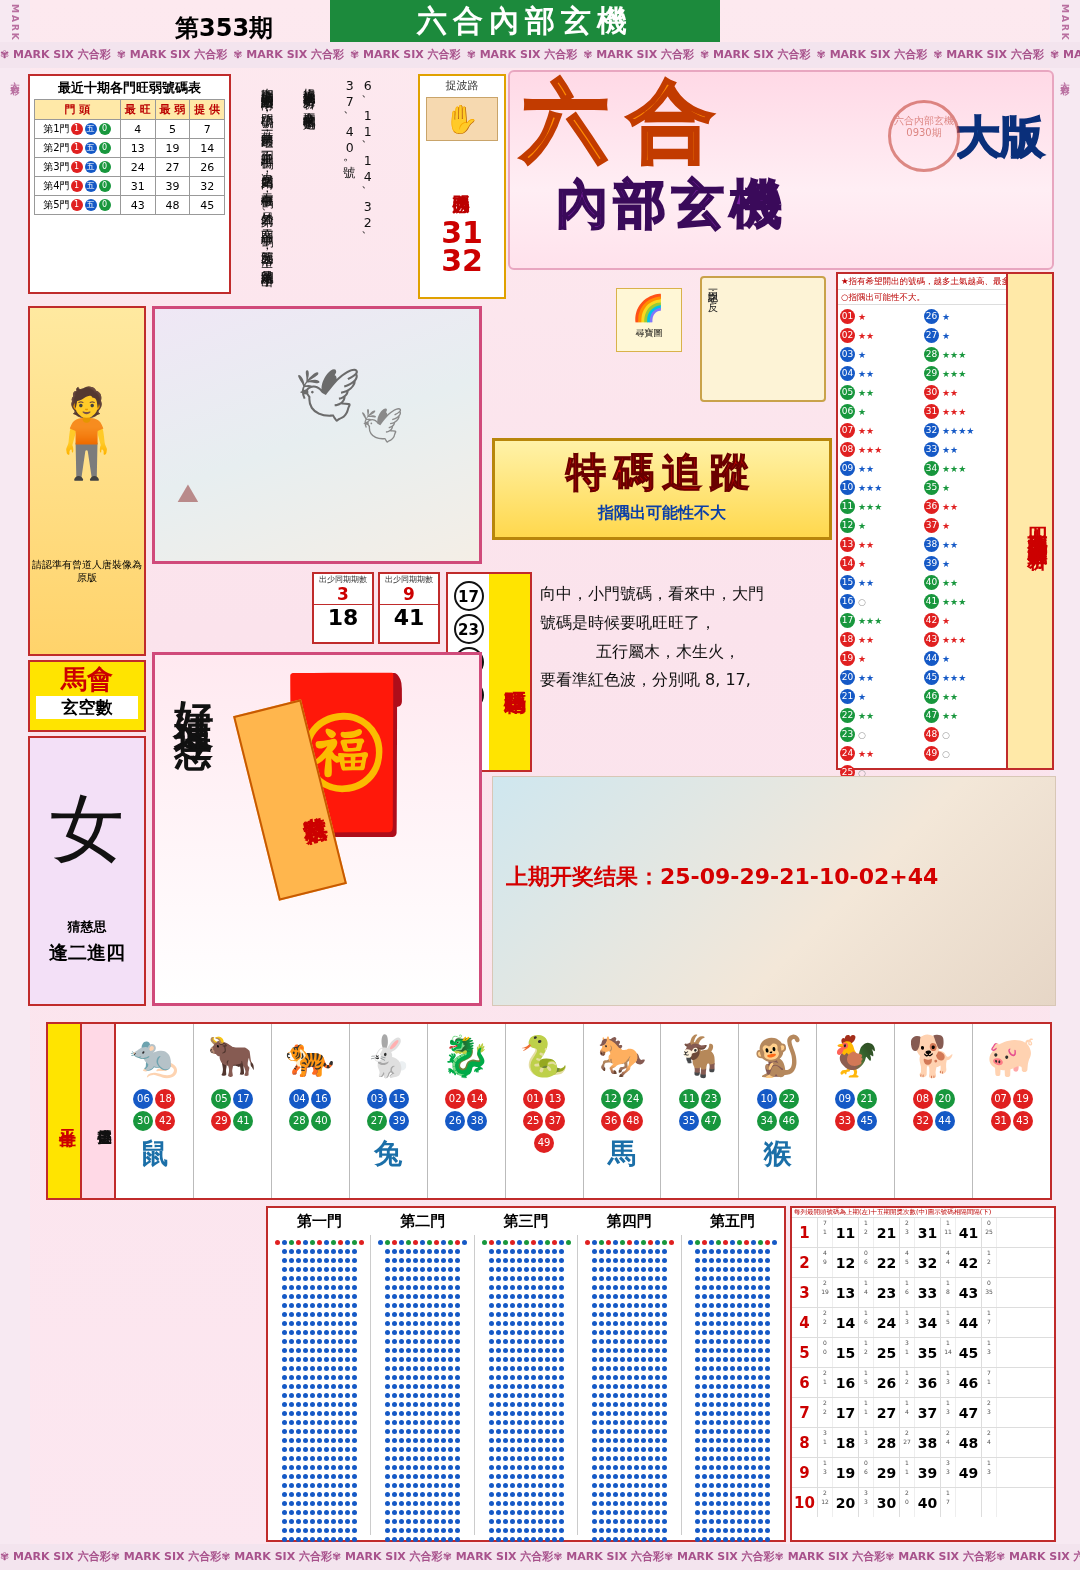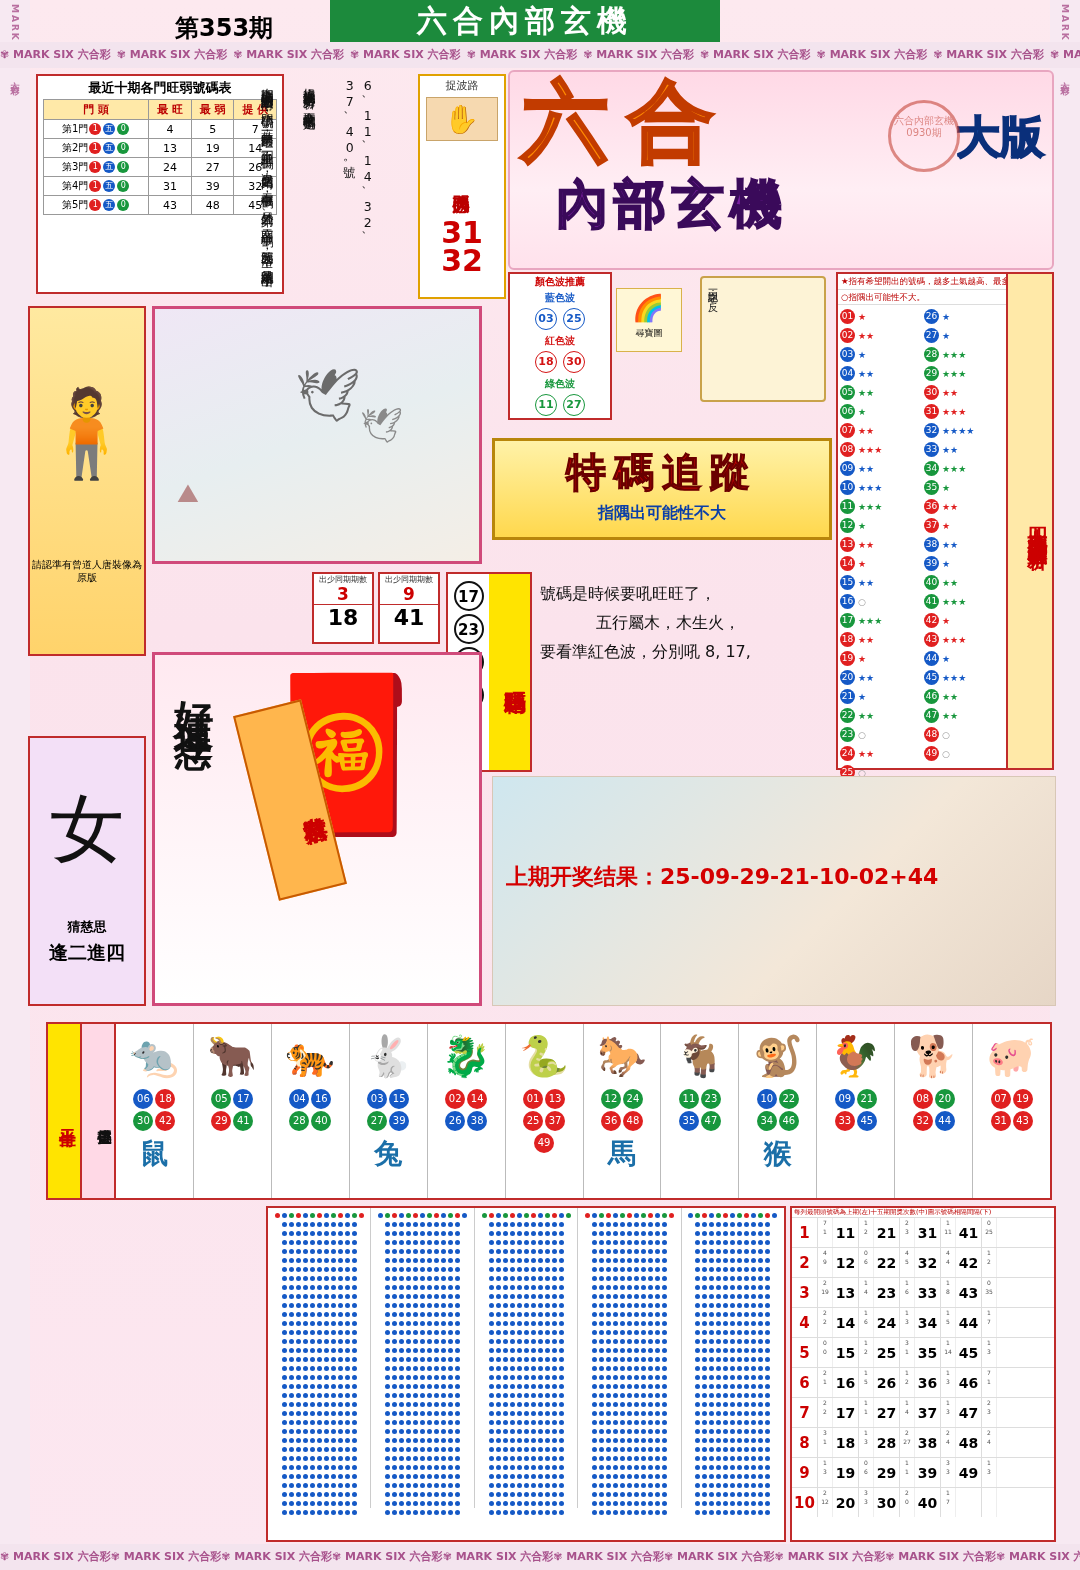--- a/index.html
+++ b/index.html
@@ -44,21 +44,21 @@
     position:absolute; left:175px; top:12px; font-size:24px; font-weight:bold; color:#000;
   }
   .hdr-title {
     position:absolute; left:330px; top:0px; width:390px; height:42px;
     background:#1c8a3c; color:#fff; font-size:30px; font-weight:bold;
     text-align:center; line-height:42px; letter-spacing:6px;
     font-family:"DejaVu Sans","Liberation Sans",sans-serif;
   }
   
   .box-hot {
-    position:absolute; left:36px; top:74px; width:248px; height:220px;
+    position:absolute; left:28px; top:74px; width:203px; height:220px;
     background:#fff; border:2px solid #c02b2b;
   }
   .box-hot .cap { text-align:center; font-size:13px; font-weight:bold; padding:3px 0 2px; }
   table.hot { width:96%; margin:0 auto; border-collapse:collapse; font-size:11px; }
   table.hot th, table.hot td { border:1px solid #999; text-align:center; padding:2px 1px; }
   table.hot th { background:#ffe9a8; font-weight:bold; color:#b00; }
   .gate-cell { white-space:nowrap; font-size:10px; }
   .dot { display:inline-block; width:12px; height:12px; border-radius:50%; color:#fff;
          font-size:8px; line-height:12px; text-align:center; margin:0 1px; vertical-align:middle;}
   .d-red{background:#e02020;} .d-blue{background:#1559c6;} .d-green{background:#18973d;}
@@ -364,37 +364,20 @@
       </div>
   </div>
 
   <div class="masthead">
     <div class="mast-main">六合</div>
     <div class="mast-sub">內部玄機</div>
     <div class="mast-badge">大版</div>
     <div class="mast-seal">六合內部玄機 0930期</div>
   </div>
 
-  <div class="wave-box">
-    <div class="wave-cap">顏色波推薦</div>
-    <div id="wave-groups">
-        <div>
-          <div class="wave-lbl" style="color:#1559c6">藍色波</div>
-          <div class="wave-row"><span class="ball b-blue">03</span><span class="ball b-blue">25</span></div>
-        </div>
-        <div>
-          <div class="wave-lbl" style="color:#d41414">紅色波</div>
-          <div class="wave-row"><span class="ball b-red">18</span><span class="ball b-red">30</span></div>
-        </div>
-        <div>
-          <div class="wave-lbl" style="color:#18973d">綠色波</div>
-          <div class="wave-row"><span class="ball b-green">11</span><span class="ball b-green">27</span></div>
-        </div>
-      </div>
-  </div>
 
   <div class="lucky-pic">
     <div class="rb">🌈</div>
     <div>尋寶圖</div>
   </div>
 
   <div class="scroll-box">
     <div class="vt">一字記之曰：反</div>
   </div>
 
@@ -602,20 +585,24 @@
             <span class="stars s-open">○</span>
           </div>
         </div>
     </div>
     <div class="ana-side">四十九祇波今期開出機率分析</div>
   </div>
 
   <div class="manbox">
     <div class="man-fig">🧍</div>
     <div class="man-cap">請認準有曾道人唐裝像為原版</div>
+  </div>
+  <div class="hkjc">
+    <div class="t1">馬會</div>
+    <span class="t2">玄空數</span>
   </div>
   <div class="signbox">
     <div class="sign-glyph">⼥</div>
     <div class="sign-c1">猜慈思</div>
     <div class="sign-c2">逢二進四</div>
   </div>
 
   <div class="landscape">
     <div class="ls-bird">🕊</div>
     <div class="ls-bird2">🕊</div>
@@ -642,20 +629,21 @@
     <div class="nums" id="pick-nums">
         <span class="b">17</span>
         <span class="b">23</span>
         <span class="b">30</span>
         <span class="b">41</span>
       </div>
     <div class="side">旺碼精選</div>
   </div>
 
   <div class="advice">
+    <div>向中，小門號碼，看來中，大門</div>
     <div>號碼是時候要吼旺旺了，</div>
     <div style="text-indent:56px">五行屬木，木生火，</div>
     <div>要看準紅色波，分別吼 8, 17,</div>
   </div>
 
   <div class="luck">
     <div class="vt">好運連念</div>
     <div class="doll">🧧</div>
     <div class="scroll">恭禧发财</div>
   </div>
@@ -726,20 +714,27 @@
         </div>
         <div class="z-cell">
           <div class="z-animal">🐖</div>
           <div class="z-nums"><span class="nb" style="background:#e02020">07</span><span class="nb" style="background:#e02020">19</span><br><span class="nb" style="background:#e02020">31</span><span class="nb" style="background:#e02020">43</span><br></div>
           <div class="z-foot-char"></div>
         </div>
       </div>
   </div>
 
   <div class="gates">
+    <div class="head" id="gates-head">
+        <div>第一門</div>
+        <div>第二門</div>
+        <div>第三門</div>
+        <div>第四門</div>
+        <div>第五門</div>
+      </div>
     <div class="cols" id="gates-cols">
         <div class="col">
           <div class="grow"><span class="gdot" style="background:#e02020"></span><span class="gdot" style="background:#1559c6"></span><span class="gdot" style="background:#18973d"></span><span class="gdot" style="background:#e02020"></span><span class="gdot" style="background:#1559c6"></span><span class="gdot" style="background:#18973d"></span><span class="gdot" style="background:#e02020"></span><span class="gdot" style="background:#1559c6"></span><span class="gdot" style="background:#18973d"></span><span class="gdot" style="background:#e02020"></span><span class="gdot" style="background:#1559c6"></span><span class="gdot" style="background:#18973d"></span><span class="gdot" style="background:#e02020"></span></div>
           <div class="grow"><span class="gdot" style="background:#1559c6"></span><span class="gdot" style="background:#1559c6"></span><span class="gdot" style="background:#1559c6"></span><span class="gdot" style="background:#1559c6"></span><span class="gdot" style="background:#1559c6"></span><span class="gdot" style="background:#1559c6"></span><span class="gdot" style="background:#1559c6"></span><span class="gdot" style="background:#1559c6"></span><span class="gdot" style="background:#1559c6"></span><span class="gdot" style="background:#1559c6"></span><span class="gdot" style="background:#1559c6"></span></div>
           <div class="grow"><span class="gdot" style="background:#1559c6"></span><span class="gdot" style="background:#1559c6"></span><span class="gdot" style="background:#1559c6"></span><span class="gdot" style="background:#1559c6"></span><span class="gdot" style="background:#1559c6"></span><span class="gdot" style="background:#1559c6"></span><span class="gdot" style="background:#1559c6"></span><span class="gdot" style="background:#1559c6"></span><span class="gdot" style="background:#1559c6"></span><span class="gdot" style="background:#1559c6"></span><span class="gdot" style="background:#1559c6"></span></div>
           <div class="grow"><span class="gdot" style="background:#1559c6"></span><span class="gdot" style="background:#1559c6"></span><span class="gdot" style="background:#1559c6"></span><span class="gdot" style="background:#1559c6"></span><span class="gdot" style="background:#1559c6"></span><span class="gdot" style="background:#1559c6"></span><span class="gdot" style="background:#1559c6"></span><span class="gdot" style="background:#1559c6"></span><span class="gdot" style="background:#1559c6"></span><span class="gdot" style="background:#1559c6"></span><span class="gdot" style="background:#1559c6"></span></div>
           <div class="grow"><span class="gdot" style="background:#1559c6"></span><span class="gdot" style="background:#1559c6"></span><span class="gdot" style="background:#1559c6"></span><span class="gdot" style="background:#1559c6"></span><span class="gdot" style="background:#1559c6"></span><span class="gdot" style="background:#1559c6"></span><span class="gdot" style="background:#1559c6"></span><span class="gdot" style="background:#1559c6"></span><span class="gdot" style="background:#1559c6"></span><span class="gdot" style="background:#1559c6"></span><span class="gdot" style="background:#1559c6"></span></div>
           <div class="grow"><span class="gdot" style="background:#1559c6"></span><span class="gdot" style="background:#1559c6"></span><span class="gdot" style="background:#1559c6"></span><span class="gdot" style="background:#1559c6"></span><span class="gdot" style="background:#1559c6"></span><span class="gdot" style="background:#1559c6"></span><span class="gdot" style="background:#1559c6"></span><span class="gdot" style="background:#1559c6"></span><span class="gdot" style="background:#1559c6"></span><span class="gdot" style="background:#1559c6"></span><span class="gdot" style="background:#1559c6"></span></div>
           <div class="grow"><span class="gdot" style="background:#1559c6"></span><span class="gdot" style="background:#1559c6"></span><span class="gdot" style="background:#1559c6"></span><span class="gdot" style="background:#1559c6"></span><span class="gdot" style="background:#1559c6"></span><span class="gdot" style="background:#1559c6"></span><span class="gdot" style="background:#1559c6"></span><span class="gdot" style="background:#1559c6"></span><span class="gdot" style="background:#1559c6"></span><span class="gdot" style="background:#1559c6"></span><span class="gdot" style="background:#1559c6"></span></div>
           <div class="grow"><span class="gdot" style="background:#1559c6"></span><span class="gdot" style="background:#1559c6"></span><span class="gdot" style="background:#1559c6"></span><span class="gdot" style="background:#1559c6"></span><span class="gdot" style="background:#1559c6"></span><span class="gdot" style="background:#1559c6"></span><span class="gdot" style="background:#1559c6"></span><span class="gdot" style="background:#1559c6"></span><span class="gdot" style="background:#1559c6"></span><span class="gdot" style="background:#1559c6"></span><span class="gdot" style="background:#1559c6"></span></div>

